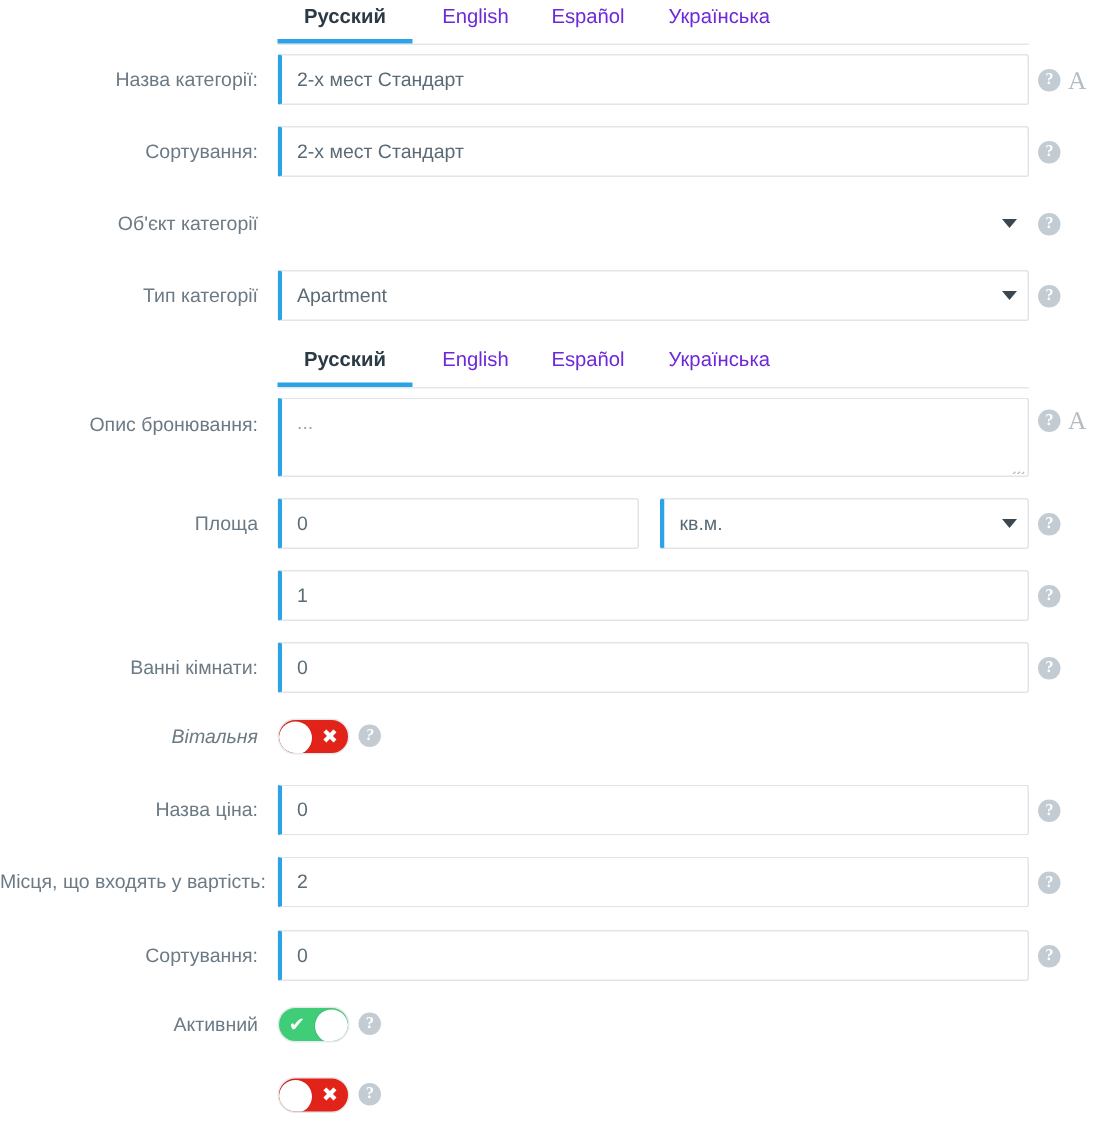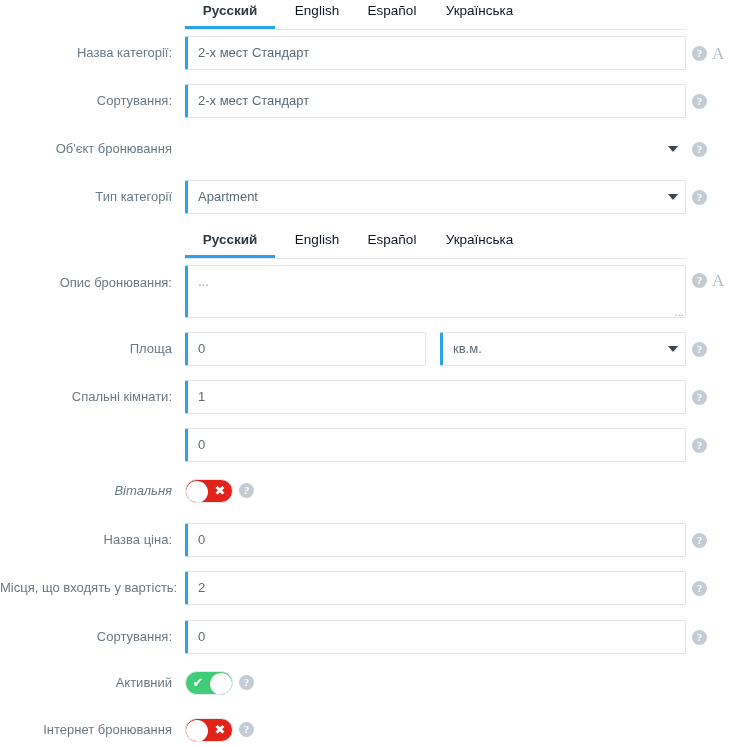--- a/index.html
+++ b/index.html
@@ -21,21 +21,21 @@
     height:30px;
     border-bottom:1px solid #e4e7ea;
     box-sizing:border-box;
   }
   .tab{
     position:absolute;
     top:0;
     height:29px;
     line-height:22px;
     font-size:13.5px;
-    color:#0f172a;
+    color:#6d28d9;
     white-space:nowrap;
     box-sizing:border-box;
     text-align:center;
   }
   .tab.active{
     color:#2b3a45;
     font-weight:bold;
     border-bottom:3px solid #2ca3e6;
   }
 
@@ -179,21 +179,21 @@
     <div class="aicon" style="left:712px;top:9px;">A</div>
   </div>
 
   <div class="row" style="top:84px;">
     <div class="label">Сортування:</div>
     <div class="ctl" style="left:185px;width:501px;">2-х мест Стандарт</div>
     <div class="help" style="left:692px;top:10px;">?</div>
   </div>
 
   <div class="row" style="top:132px;">
-    <div class="label">Об'єкт бронювання</div>
+    <div class="label">Об'єкт категорії</div>
     <div class="caret" style="left:668px;"></div>
     <div class="help" style="left:692px;top:10px;">?</div>
   </div>
 
   <div class="row" style="top:180px;">
     <div class="label">Тип категорії</div>
     <div class="ctl sel" style="left:185px;width:501px;">Apartment</div>
     <div class="caret" style="left:668px;"></div>
     <div class="help" style="left:692px;top:10px;">?</div>
   </div>
@@ -219,26 +219,26 @@
 
   <div class="row" style="top:332px;">
     <div class="label">Площа</div>
     <div class="ctl" style="left:185px;width:241px;">0</div>
     <div class="ctl sel" style="left:440px;width:246px;">кв.м.</div>
     <div class="caret" style="left:668px;"></div>
     <div class="help" style="left:692px;top:10px;">?</div>
   </div>
 
   <div class="row" style="top:380px;">
-    <div class="label">Спальні кімнати:</div>
     <div class="ctl" style="left:185px;width:501px;">1</div>
     <div class="help" style="left:692px;top:10px;">?</div>
   </div>
 
   <div class="row" style="top:428px;">
+    <div class="label">Ванні кімнати:</div>
     <div class="ctl" style="left:185px;width:501px;">0</div>
     <div class="help" style="left:692px;top:10px;">?</div>
   </div>
 
   <div class="row" style="top:474px;font-style:italic;">
     <div class="label">Вітальня</div>
     <div class="toggle off" style="left:185px;top:5px;">
       <div class="mark">✖</div>
       <div class="knob"></div>
     </div>
@@ -266,21 +266,20 @@
   <div class="row" style="top:666px;">
     <div class="label">Активний</div>
     <div class="toggle on" style="left:185px;top:5px;">
       <div class="mark">✔</div>
       <div class="knob"></div>
     </div>
     <div class="help" style="left:239px;top:9px;">?</div>
   </div>
 
   <div class="row" style="top:713px;">
-    <div class="label">Інтернет бронювання</div>
     <div class="toggle off" style="left:185px;top:5px;">
       <div class="mark">✖</div>
       <div class="knob"></div>
     </div>
     <div class="help" style="left:239px;top:9px;">?</div>
   </div>
 
 </div>
 
 </body></html>

